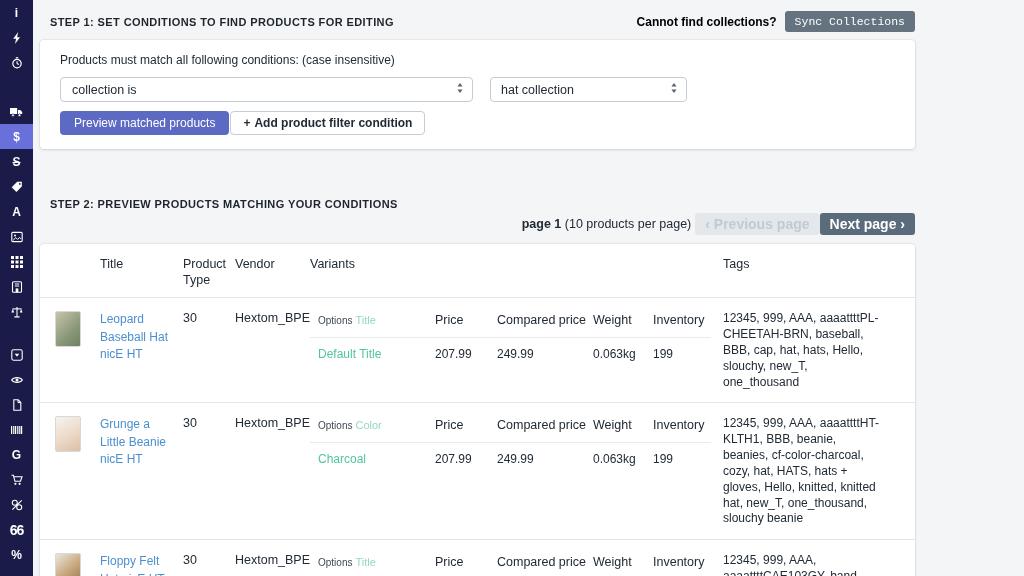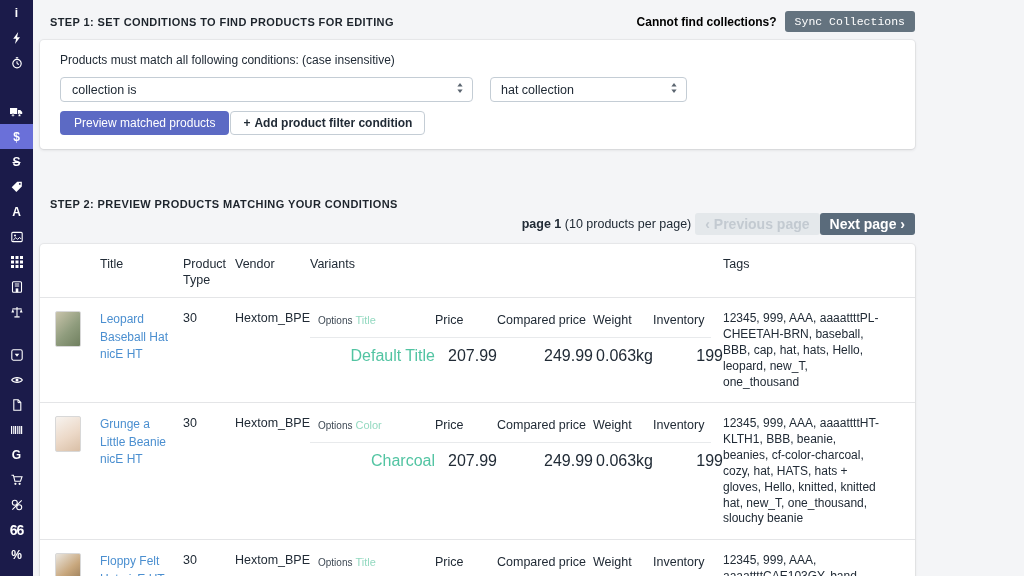--- a/index.html
+++ b/index.html
@@ -81,21 +81,21 @@
   .c-type, .c-vendor { font-size: 12.5px; }
   .c-variants { padding-top: 2px; }
   .vhead, .vrow {
     display: grid;
     grid-template-columns: 117px 62px 96px 60px minmax(0,1fr);
     padding-left: 8px;
   }
   .vhead { padding-bottom: 10px; border-bottom: 1px solid #e8eaec; margin-right: 12px; font-size: 12.5px; }
   .opt-label { font-size: 10px; color: #3f4a55; }
   .opt-name { font-size: 11px; color: #93d9c0; margin-left: 3px; }
-  .vrow { padding-top: 9px; font-size: 16px; text-align: right; }
+  .vrow { padding-top: 9px; font-size: 12px; }
   .teal { color: #52c4a2; }
   .c-tags { font-size: 12px; line-height: 1.32; padding-right: 6px; }
 </style>
 </head>
 <body>
 
 <nav class="sidebar">
   <div class="nav-item">
       <span class="glyph">i</span>
     </div>
@@ -327,21 +327,21 @@
             <div>Inventory</div>
           </div>
           <div class="vrow">
             <div class="teal">Default Title</div>
             <div>207.99</div>
             <div>249.99</div>
             <div>0.063kg</div>
             <div>199</div>
           </div>
         </div>
-        <div class="c-tags">12345, 999, AAA, aaaattttPL-CHEETAH-BRN, baseball, BBB, cap, hat, hats, Hello, leopard, new_T, one_thousand</div>
+        <div class="c-tags">12345, 999, AAA, aaaattttPL-CHEETAH-BRN, baseball, BBB, cap, hat, hats, Hello, slouchy, new_T, one_thousand</div>
       </div>
 
       <div class="trow">
         <div>
             <div class="thumb thumb-2"></div>
           </div>
         <div>
             <a class="plink">Grunge a Little Beanie nicE HT</a>
           </div>
         <div class="c-type">30</div>

